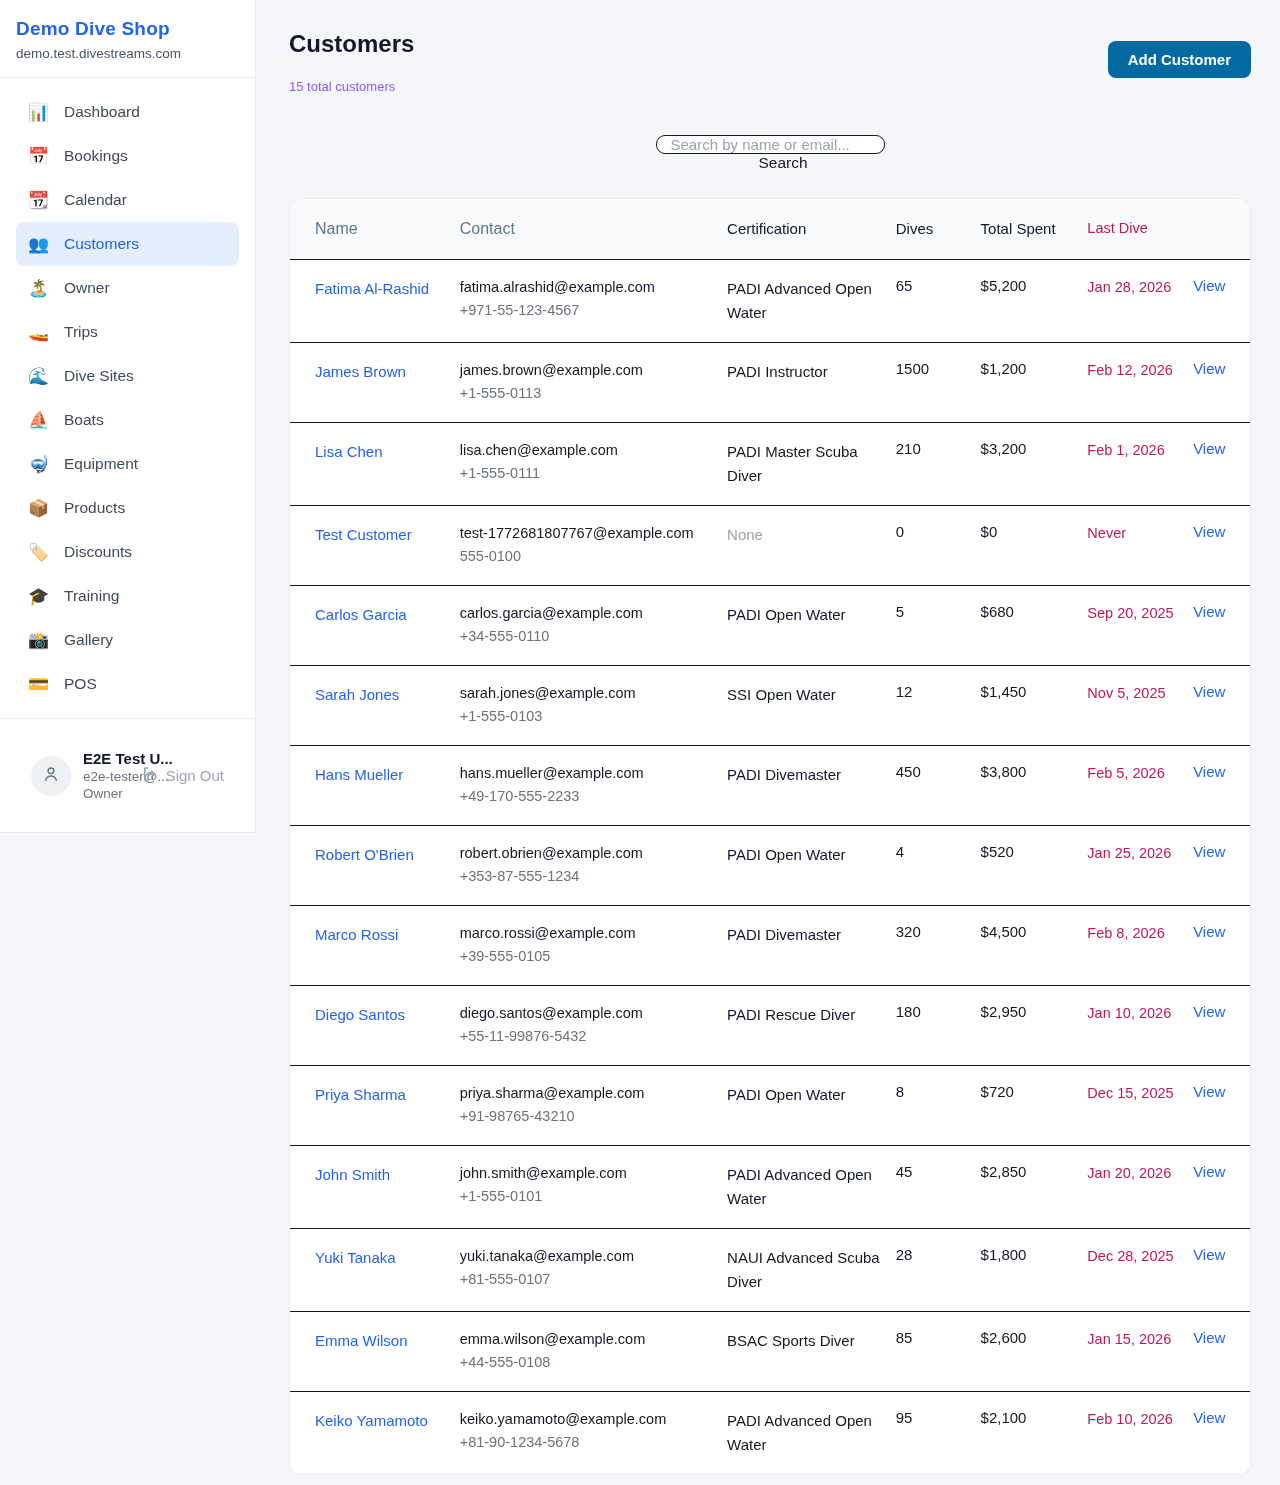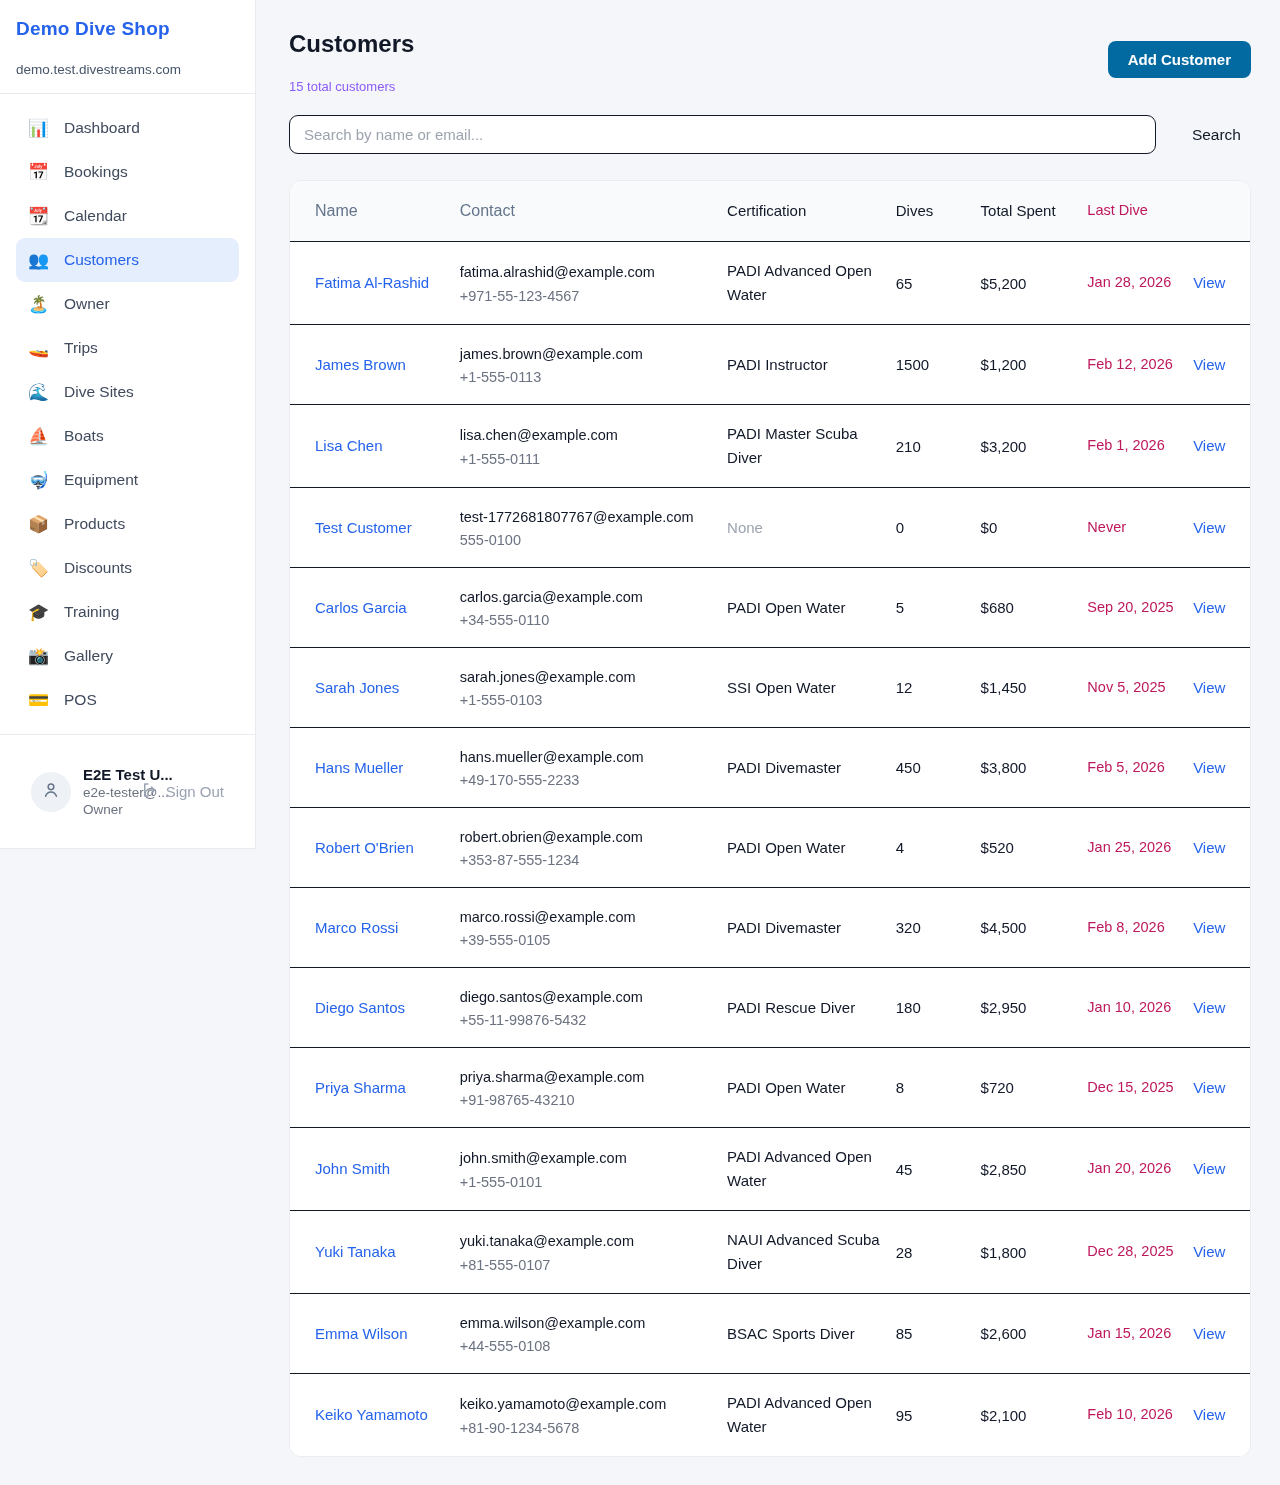--- a/index.html
+++ b/index.html
@@ -15,21 +15,21 @@
   
   .sidebar {
     width: 256px;
     background: #ffffff;
     border-right: 1px solid #e9ebf0;
     border-bottom: 1px solid #e9ebf0;
     flex: 0 0 256px;
   }
   .brand { padding: 18px 16px 16px 16px; border-bottom: 1px solid #e9ebf0; }
   .brand-name { color: #2563eb; font-size: 19px; font-weight: bold; letter-spacing: .2px; }
-  .brand-domain { color: #475569; font-size: 13.5px; margin-top: 22px; }
+  .brand-domain { color: #475569; font-size: 13.5px; margin-top: 6px; }
 
   .nav { padding: 12px 16px; }
   .nav-item {
     display: flex; align-items: center; gap: 14px;
     height: 44px; padding: 0 12px; border-radius: 9px;
     font-size: 15.5px; color: #3f4a5c; cursor: pointer;
   }
   .nav-item .nav-icon { font-size: 17px; width: 22px; text-align: center; }
   .nav-item.active { background: #e4eefd; color: #2563eb; }
 
@@ -54,21 +54,21 @@
   .main { flex: 1; padding: 30px 30px 0 33px; }
   .page-head { display: flex; align-items: flex-start; justify-content: space-between; width: 962px; }
   .page-title { font-size: 24px; font-weight: bold; color: #111827; }
   .page-subtitle { font-size: 13px; color: #8b5cf6; margin-top: 21px; }
   .btn-primary {
     background: #0369a1; color: #fff; border: none; border-radius: 8px;
     height: 37px; padding: 0 20px; font-size: 15px; font-weight: 600;
     font-family: inherit; cursor: pointer; margin-top: 11px;
   }
 
-  .search-row { display: flex; align-items: center; width: 962px; margin-top: 21px; }
+  .search-row { display: flex; align-items: center; width: 962px; margin-top: 41px; flex-direction: column; }
   .search-input {
     flex: 1; height: 39px; border: 1.5px solid #111827; border-radius: 9px;
     padding: 0 14px; font-size: 15px; font-family: inherit; color: #111827;
     background: #fff; outline: none;
   }
   .search-input::placeholder { color: #9ca3af; }
   .search-btn {
     background: none; border: none; font-family: inherit;
     font-size: 15.5px; color: #111827; margin-left: 26px; cursor: pointer; padding: 0 10px;
   }
@@ -77,21 +77,21 @@
   .table {
     width: 962px; margin-top: 26px; background: #fff;
     border: 1px solid #eaecf1; border-radius: 12px; overflow: hidden;
   }
   .thead {
     display: flex; background: #f8fafc; border-bottom: 1px solid #141a24;
     min-height: 61px; align-items: center;
   }
   .thead .c { color: #64748b; font-size: 16px; font-weight: normal; line-height: 1.55; }
   .trow {
-    display: flex; align-items: center; background: #fff;
+    display: flex; background: #fff;
     border-bottom: 1px solid #141a24; padding: 17px 0;
     min-height: 80px;
   }
   .trow:last-child { border-bottom: none; }
 
   .c { padding-right: 14px; }
   .c.name   { width: 170px; padding-left: 25px; }
   .c.contact{ width: 268px; }
   .c.cert   { width: 169px; }
   .c.dives  { width: 85px;  }

